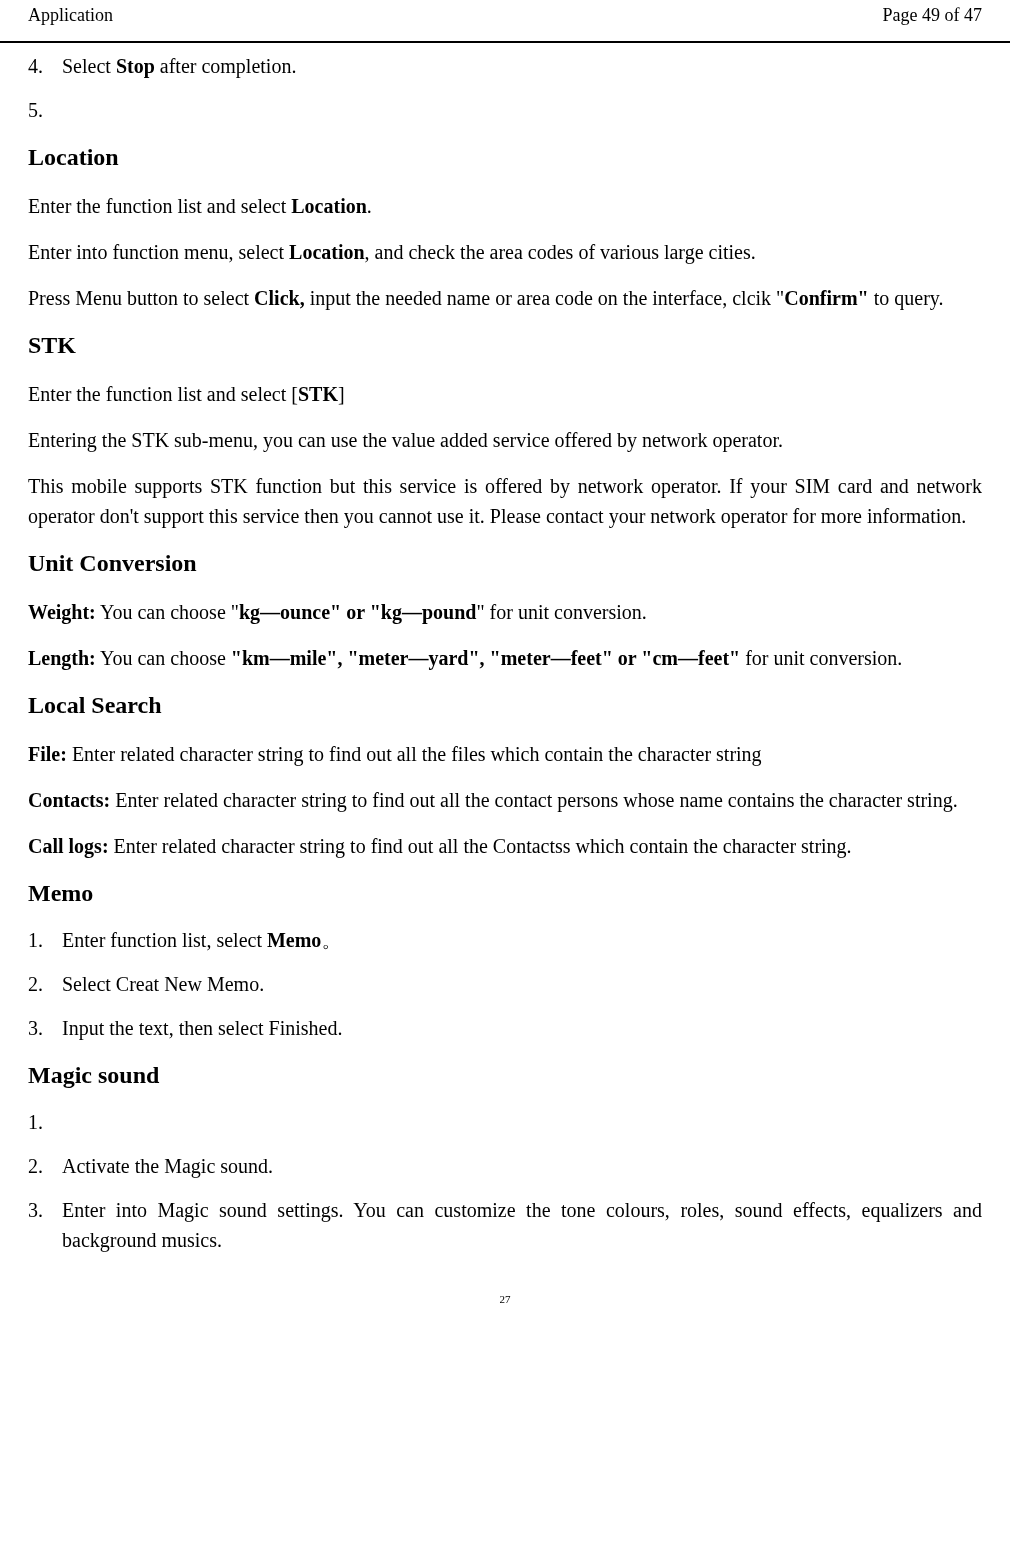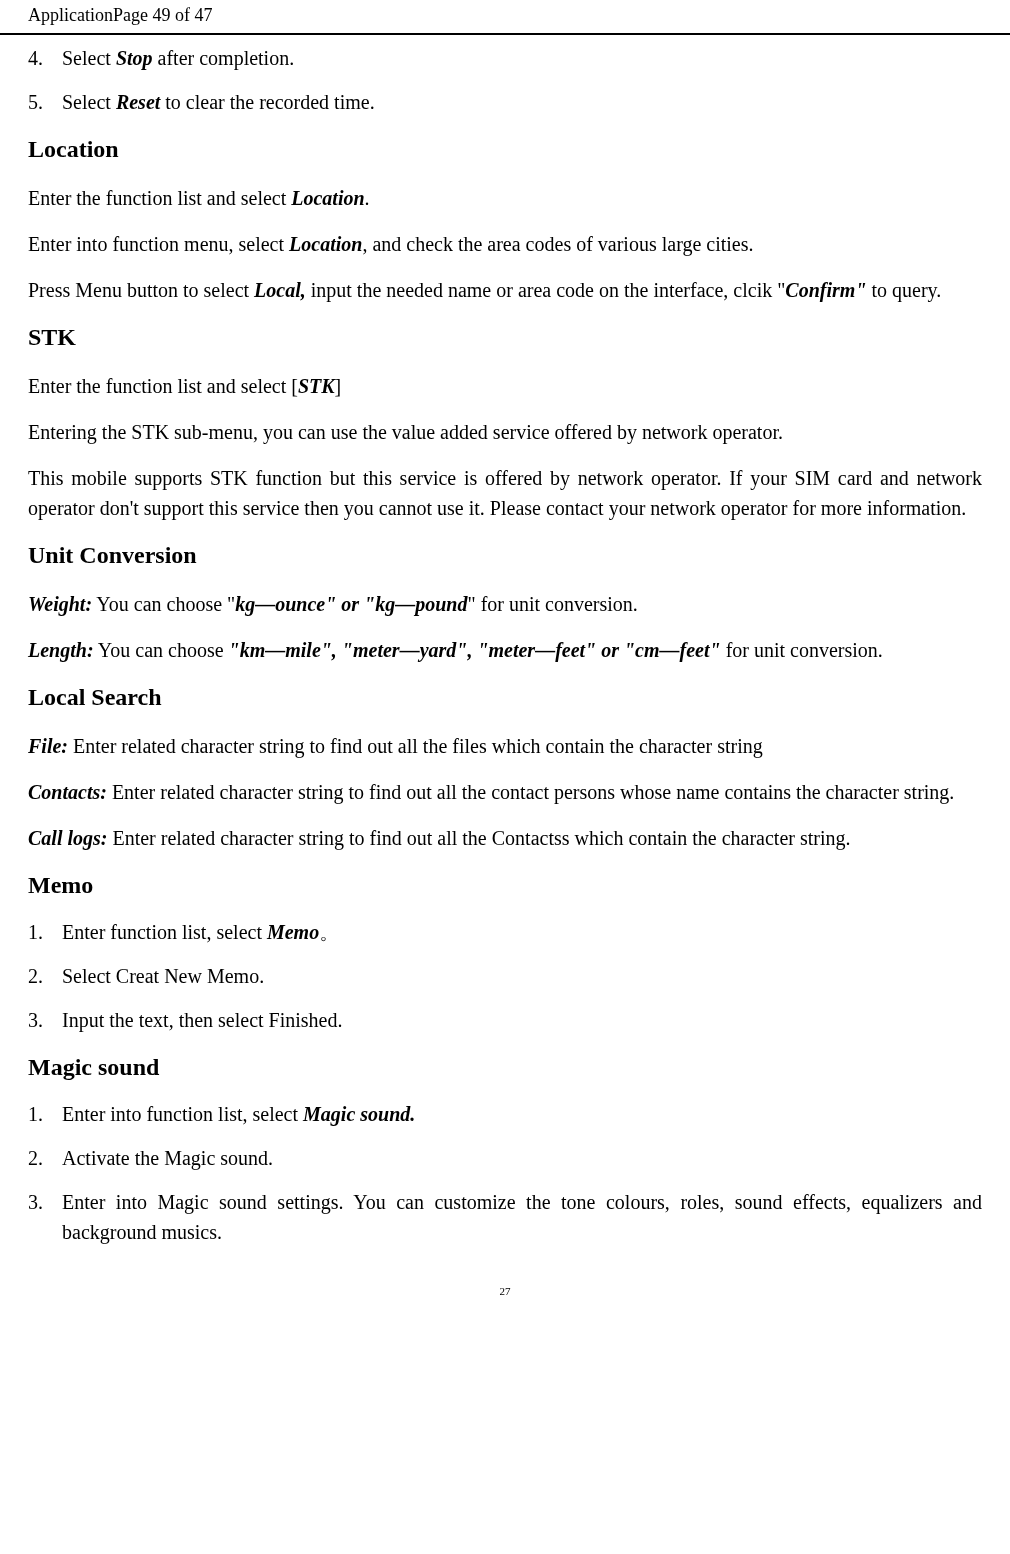--- a/index.html
+++ b/index.html
@@ -11,22 +11,22 @@
       font-family: "Times New Roman", Times, serif;
       font-size: 20px;
       line-height: 1.5;
       color: #000;
       background: #fff;
       width: 1010px;
       padding: 0;
     }
     .header {
       display: flex;
-      justify-content: flex-start;
-      padding: 2px 28px 4px 28px;
+      justify-content: space-between;
+      padding: 2px 28px 12px 28px;
       border-bottom: 2px solid #000;
       font-size: 18px;
     }
     .content {
       padding: 8px 28px 0 28px;
     }
     .content > * {
       margin-bottom: 14px;
     }
     .numbered {
@@ -41,21 +41,20 @@
       margin-top: 16px;
     }
     h2 {
       font-size: 24px;
       font-weight: bold;
       margin-bottom: 14px;
       margin-top: 2px;
     }
     b {
       font-weight: bold;
-      font-style: italic;
     }
     .footer {
       text-align: center;
       font-size: 11px;
       margin-top: 36px;
       padding-bottom: 10px;
     }
   </style>
 </head>
 <body>
@@ -67,31 +66,30 @@
 
 <div class="content">
 
   <div class="numbered">
     <span class="num">4.</span>
     <span><span>Select </span><b>Stop</b><span> after completion.</span></span>
   </div>
 
   <div class="numbered">
     <span class="num">5.</span>
-    <span><span>Select </span><b>Reset</b><span> to clear the recorded time.</span></span>
   </div>
 
   <h2>Location</h2>
 
   <p class="para"><span>Enter the function list and select </span><b>Location</b><span>.</span></p>
 
   <p class="para"><span>Enter into function menu, select </span><b>Location</b><span>, and check the area codes of various large cities.</span></p>
 
 
-  <p class="para"><span>Press Menu button to select </span><b>Local,</b><span> input the needed name or area code on the interface, clcik "</span><b>Confirm"</b><span> to query.</span></p>
+  <p class="para"><span>Press Menu button to select </span><b>Click,</b><span> input the needed name or area code on the interface, clcik "</span><b>Confirm"</b><span> to query.</span></p>
 
   <h2>STK</h2>
 
   <p class="para"><span>Enter the function list and select [</span><b>STK</b><span>]</span></p>
 
   <p class="para">Entering the STK sub-menu, you can use the value added service offered by network operator.</p>
 
   <p class="para">This mobile supports STK function but this service is offered by network operator. If your SIM card and network operator don't support this service then you cannot use it. Please contact your network operator for more information.</p>
 
   <h2>Unit Conversion</h2>
@@ -123,21 +121,20 @@
 
   <div class="numbered">
     <span class="num">3.</span>
     <span><span>Input the text, then select Finished.</span><b></b><span></span></span>
   </div>
 
   <h2>Magic sound</h2>
 
   <div class="numbered">
     <span class="num">1.</span>
-    <span><span>Enter into function list, select </span><b>Magic sound.</b><span></span></span>
   </div>
 
   <div class="numbered">
     <span class="num">2.</span>
     <span><span>Activate the Magic sound.</span><b></b><span></span></span>
   </div>
 
   <div class="numbered">
     <span class="num">3.</span>
     <span><span>Enter into Magic sound settings. You can customize the tone colours, roles, sound effects, equalizers and background musics.</span><b></b><span></span></span>

